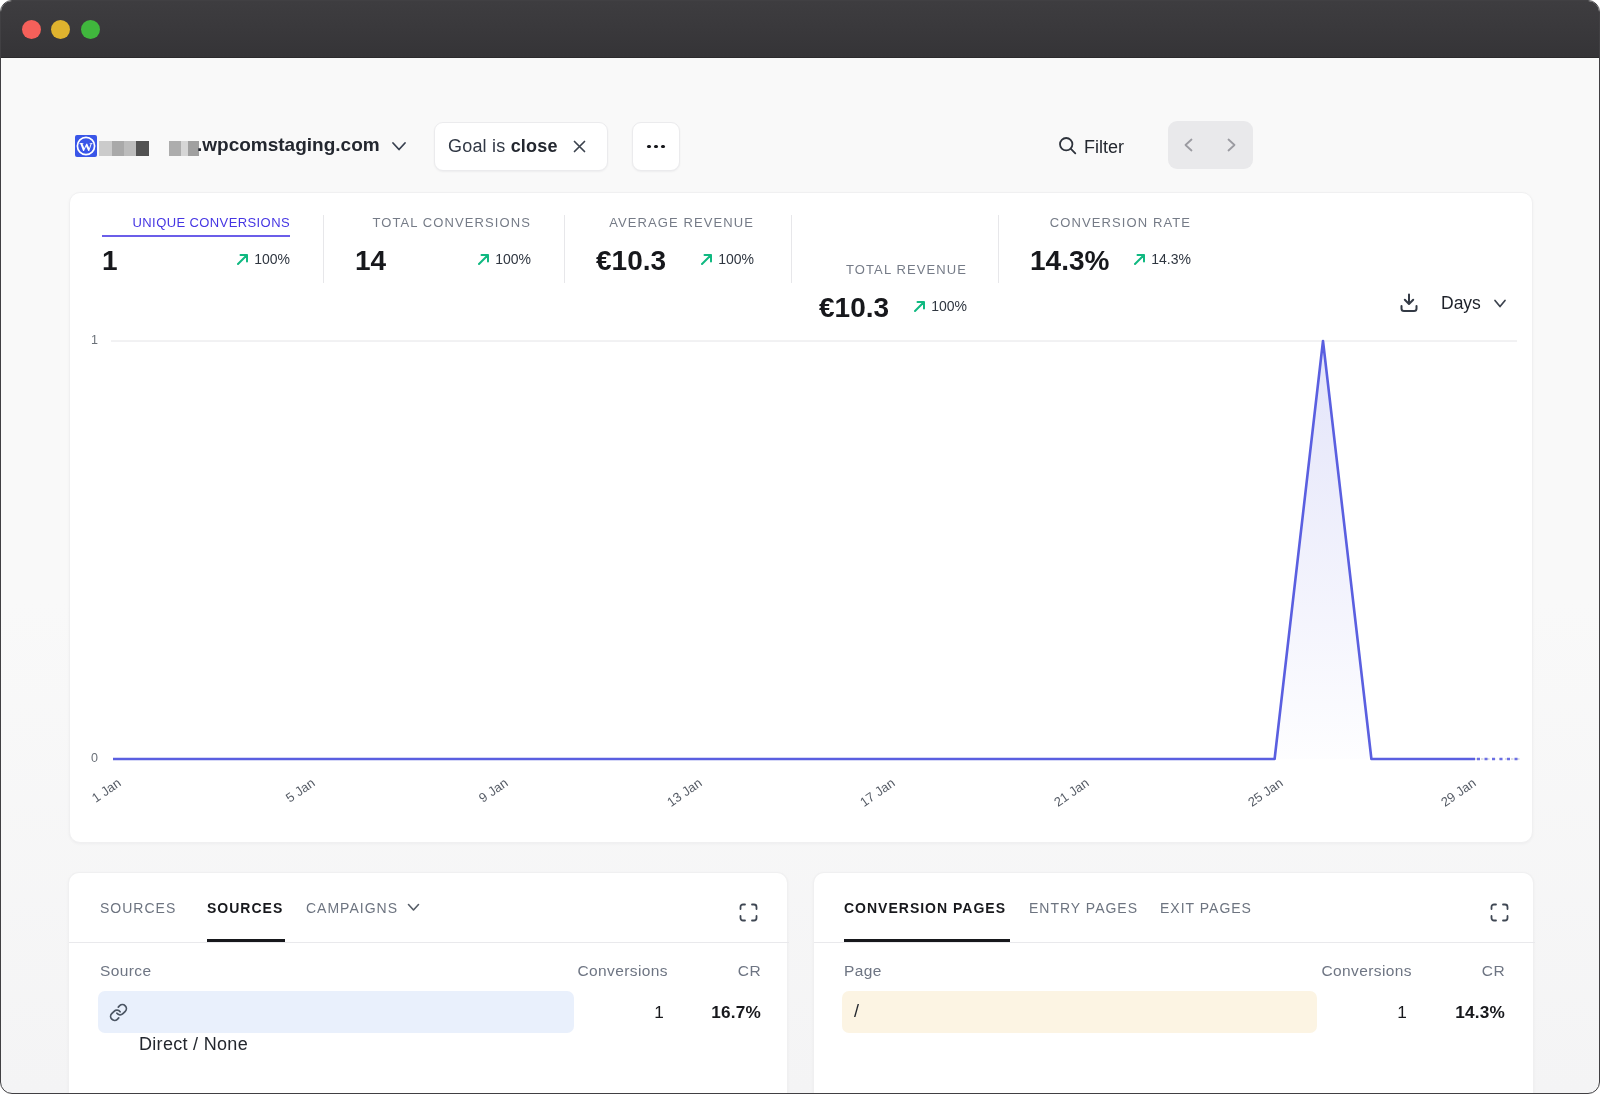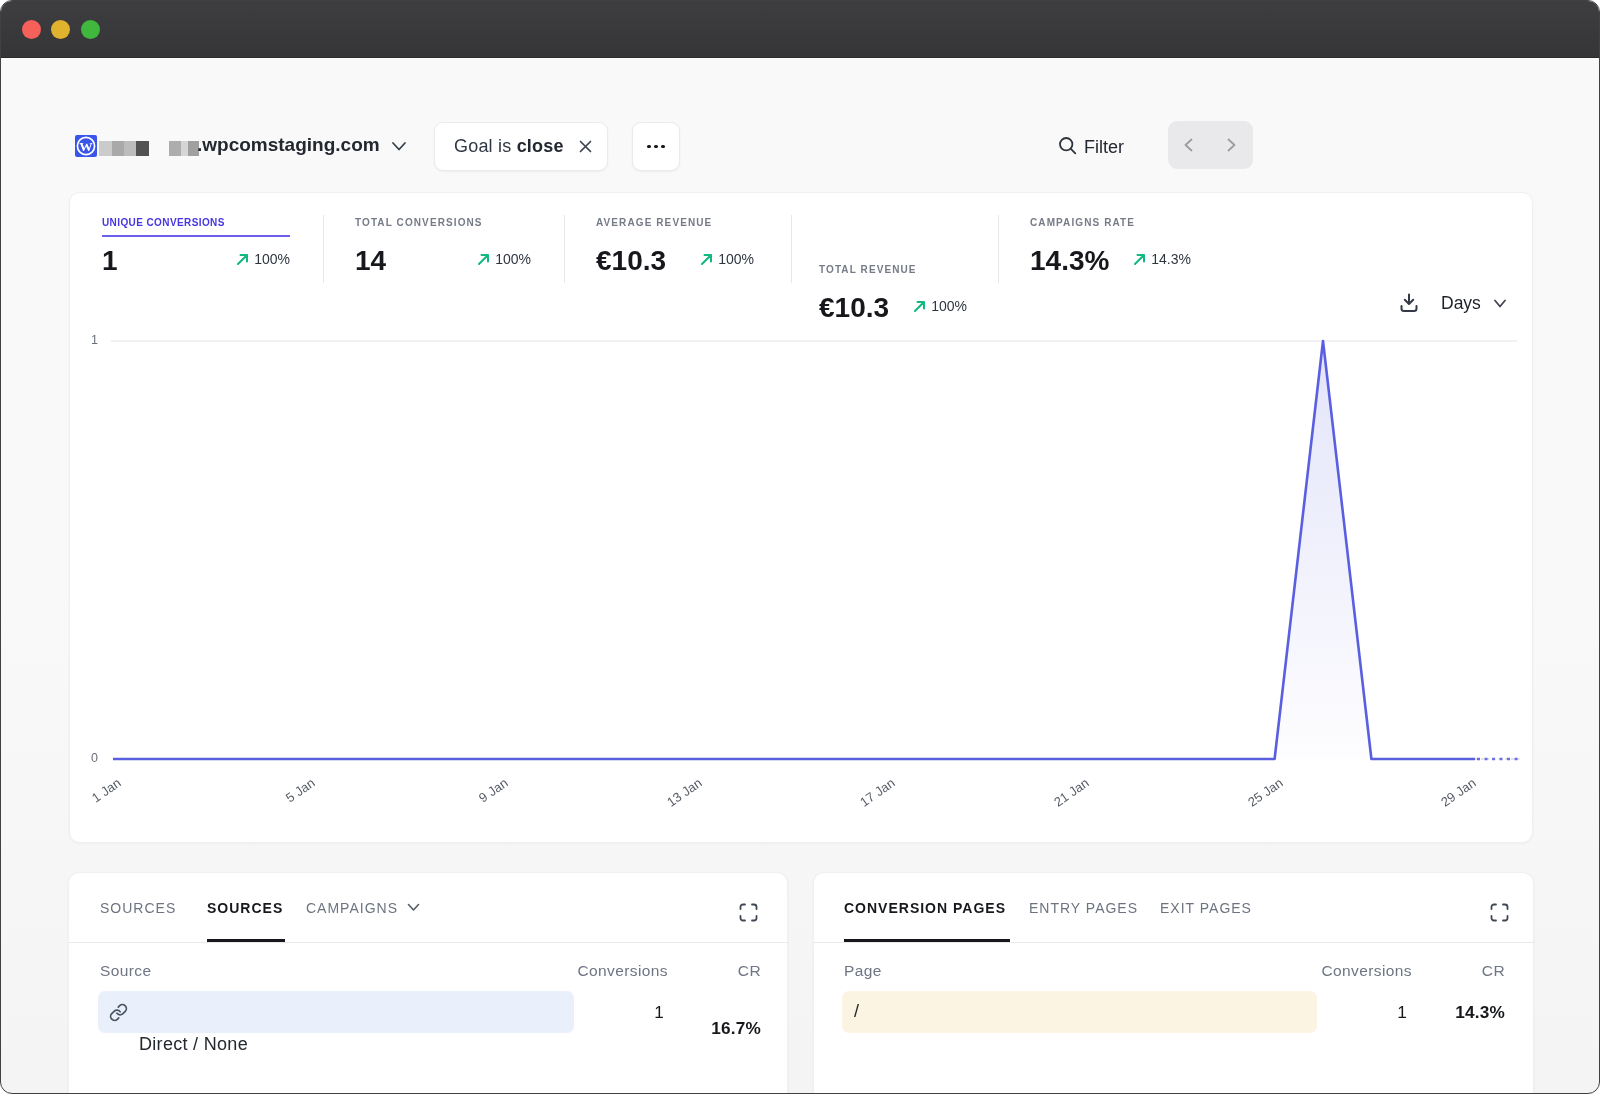--- a/index.html
+++ b/index.html
@@ -15,21 +15,21 @@
   
   .pill { position:absolute; background:#fff; border:1px solid #ebebed; border-radius:9px;
     box-shadow:0 1px 2px rgba(16,24,40,.05); }
 
   
   .card { position:absolute; background:#fff; border:1px solid #f0f0f1; border-radius:11px;
     box-shadow:0 1px 3px rgba(16,24,40,.04); }
 
   
   .stat { position:absolute; top:213px; }
-  .stat .lbl { font-size:10px; line-height:18px; font-weight:700; letter-spacing:1.1px; color:#757b87; white-space:nowrap; }
+  .stat .lbl { font-size:13px; line-height:18px; font-weight:400; letter-spacing:1.1px; color:#757b87; white-space:nowrap;text-align:right; }
   .stat.active .lbl { color:#4636e3; letter-spacing:.4px; border-bottom:2px solid rgba(70,54,227,.8); padding-bottom:3px; }
   .stat .vrow { display:flex; justify-content:space-between; align-items:flex-end; margin-top:14px; height:30px; }
   .stat.active .vrow { margin-top:9px; }
   .stat .val { font-size:28px; font-weight:700; color:#17181c; line-height:30px; }
   .stat .delta { display:flex; align-items:flex-end; gap:5px; margin-bottom:10px; }
   .stat .delta span { font-size:14px; color:#2f3640; line-height:13px; }
   .vdiv { position:absolute; width:1px; background:#e7e7ea; top:214px; height:68px; }
 
   .tabrow-lbl { font-size:14px; letter-spacing:1px; color:#6d7480; font-weight:400; position:absolute; }
   .tabrow-lbl.on { color:#17181c; font-weight:700; }
@@ -62,21 +62,21 @@
   <div class="abs" style="left:168px; top:140px; height:15px; display:flex;">
     <div style="width:12px;background:#adadad"></div>
       <div style="width:7px;background:#d6d6d6"></div>
     <div style="width:11px;background:#a0a0a0"></div>
   </div>
   <div class="abs nowrap" style="left:196px; top:133px; font-size:19px; font-weight:700; color:#23272f;">.wpcomstaging.com</div>
   <svg class="abs" style="left:390px; top:140px;" width="16" height="11" viewBox="0 0 16 11">
     <polyline points="2,2 8,8.5 14,2" fill="none" stroke="#394150" stroke-width="1.8" stroke-linecap="round" stroke-linejoin="round"></polyline>
   </svg>
 
-  <div class="pill" style="left:433px; top:121px; width:174px; height:49px; display:flex; align-items:center; padding-left:19px;">
+  <div class="pill" style="left:433px; top:121px; width:174px; height:49px; display:flex; align-items:center; padding-left:13px;">
     <span style="font-size:18px; letter-spacing:.2px; color:#313845;">Goal is&nbsp;</span>
     <span style="font-size:18px; letter-spacing:.2px; font-weight:700; color:#23272f;">close</span>
     <svg style="margin-left:15px;" width="13" height="13" viewBox="0 0 13 13">
       <path d="M1.5 1.5 L11.5 11.5 M11.5 1.5 L1.5 11.5" stroke="#3c434e" stroke-width="1.7" stroke-linecap="round"></path>
     </svg>
   </div>
   <div class="pill" style="left:631px; top:121px; width:48px; height:49px; display:flex; align-items:center; justify-content:center; gap:3.5px;">
     <div style="width:3.6px;height:3.6px;border-radius:50%;background:#17181c;"></div>
     <div style="width:3.6px;height:3.6px;border-radius:50%;background:#17181c;"></div>
     <div style="width:3.6px;height:3.6px;border-radius:50%;background:#17181c;"></div>
@@ -146,21 +146,21 @@
       <div class="delta">
           <svg width="13" height="13" viewBox="0 0 13 13">
             <path d="M2 11 L11 2 M4.5 2 H11 V8.5" fill="none" stroke="#10b981" stroke-width="2" stroke-linecap="round" stroke-linejoin="round"></path>
           </svg>
           <span>100%</span>
         </div>
     </div>
   </div>
   <div class="vdiv" style="left:997px;"></div>
   <div class="stat" style="left:1029px; width:161px;">
-    <div class="lbl">CAMPAIGNS RATE</div>
+    <div class="lbl">CONVERSION RATE</div>
     <div class="vrow">
         <div class="val">14.3%</div>
       <div class="delta">
           <svg width="13" height="13" viewBox="0 0 13 13">
             <path d="M2 11 L11 2 M4.5 2 H11 V8.5" fill="none" stroke="#10b981" stroke-width="2" stroke-linecap="round" stroke-linejoin="round"></path>
           </svg>
           <span>14.3%</span>
         </div>
     </div>
   </div>
@@ -215,21 +215,21 @@
     <div class="thead" style="left:31px; top:89px;">Source</div>
     <div class="thead" style="left:499px; top:89px; width:100px; text-align:right;">Conversions</div>
     <div class="thead" style="left:632px; top:89px; width:60px; text-align:right;">CR</div>
     <div class="abs" style="left:29px; top:118px; width:476px; height:42px; background:#e9f0fc; border-radius:7px;"></div>
     <svg class="abs" style="left:40px; top:130px;" width="19" height="19" viewBox="0 0 24 24">
       <path d="M10 13a5 5 0 0 0 7.54.54l3-3a5 5 0 0 0-7.07-7.07l-1.72 1.71" fill="none" stroke="#4b5563" stroke-width="2.2" stroke-linecap="round" stroke-linejoin="round"></path>
       <path d="M14 11a5 5 0 0 0-7.54-.54l-3 3a5 5 0 0 0 7.07 7.07l1.71-1.71" fill="none" stroke="#4b5563" stroke-width="2.2" stroke-linecap="round" stroke-linejoin="round"></path>
     </svg>
     <div class="abs nowrap" style="left:70px; top:128px; font-size:18px; letter-spacing:.3px; color:#23272e;margin-top:33px;">Direct / None</div>
     <div class="cellnum" style="left:535px; top:129px; width:60px;">1</div>
-    <div class="cellnum b" style="left:622px; top:129px; width:70px;margin-top:16px;">16.7%</div>
+    <div class="cellnum b" style="left:622px; top:129px; width:70px;">16.7%</div>
   </div>
 
   <div class="card" style="left:812px; top:871px; width:721px; height:222px; border-radius:11px 11px 0 0; border-bottom:none;">
     <div class="tabrow-lbl on" style="left:30px; top:27px;">CONVERSION PAGES</div>
     <div class="tabrow-lbl" style="left:215px; top:27px;">ENTRY PAGES</div>
     <div class="tabrow-lbl" style="left:346px; top:27px;">EXIT PAGES</div>
     <svg class="abs" style="left:675px; top:29px;" width="21" height="21" viewBox="0 0 21 21">
       <path d="M2.5 7 V5 a2.5 2.5 0 0 1 2.5-2.5 h2 M14 2.5 h2 a2.5 2.5 0 0 1 2.5 2.5 v2 M18.5 14 v2 a2.5 2.5 0 0 1 -2.5 2.5 h-2 M7 18.5 H5 a2.5 2.5 0 0 1 -2.5-2.5 v-2" fill="none" stroke="#3f4753" stroke-width="1.8" stroke-linecap="round"></path>
     </svg>
     <div class="abs" style="left:30px; top:66px; width:166px; height:3px; background:#17181c;"></div>

